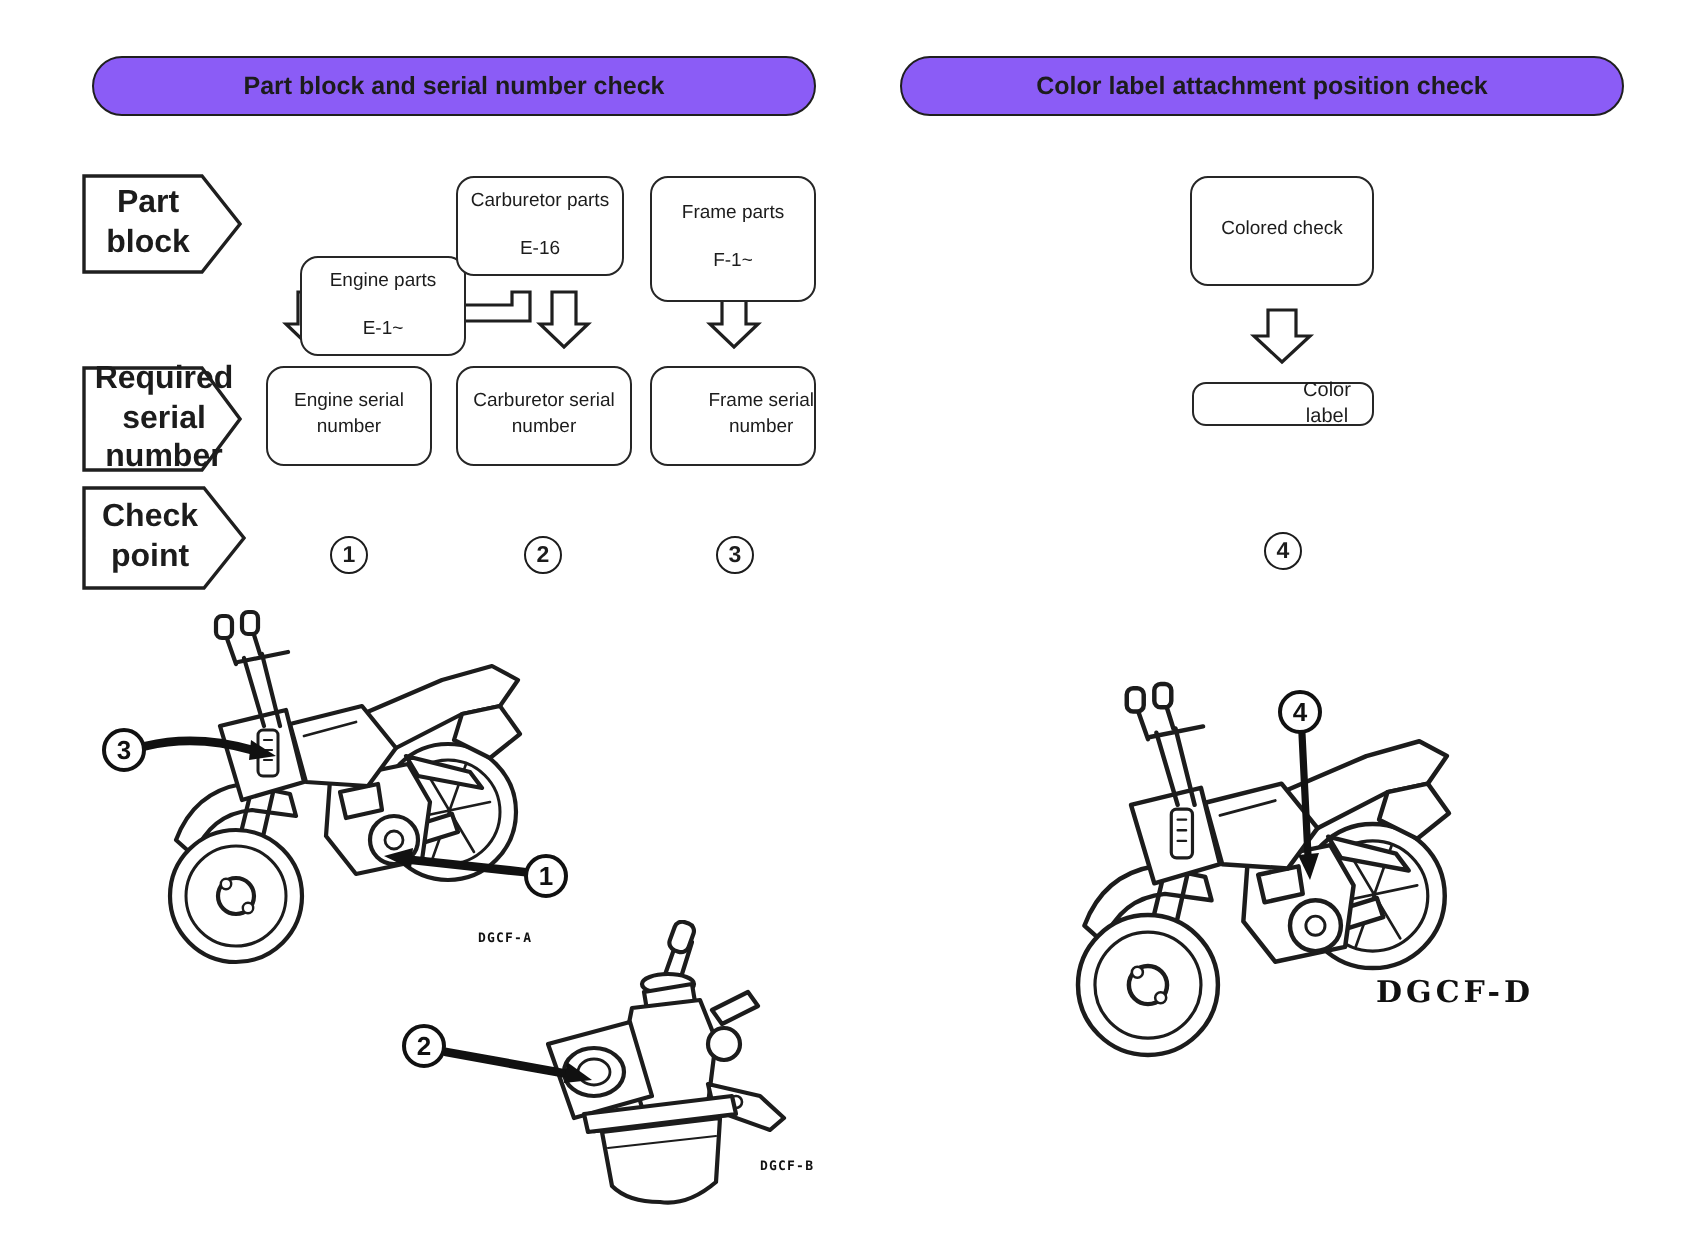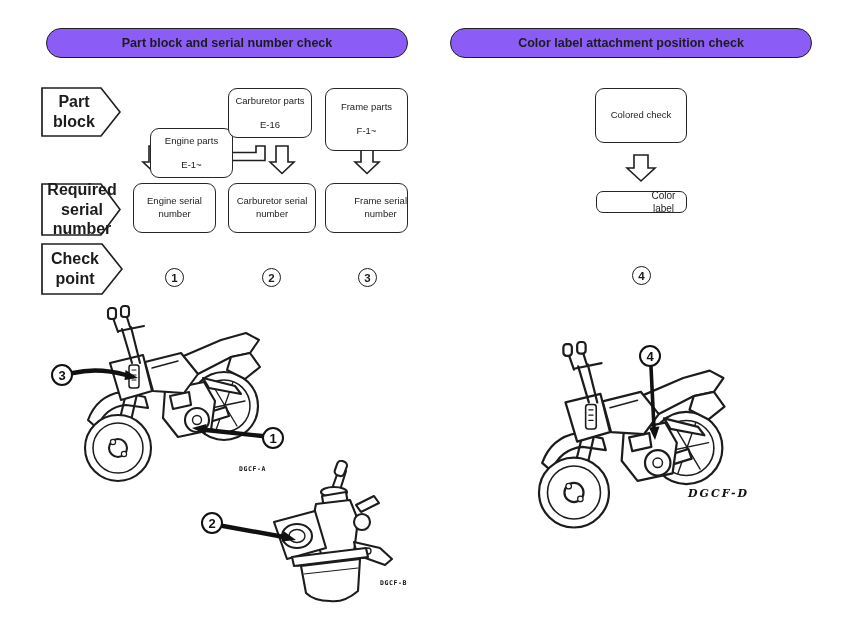--- a/index.html
+++ b/index.html
@@ -27,21 +27,21 @@
     white-space:pre-line; gap:11px;
   }
   .fbox.small { border-radius:7px; font-size:10px;padding-left:44px; }
   .cnum {
     position:absolute; width:19px; height:19px; border:1.9px solid #1c1c1c; border-radius:50%;
     background:#fff; display:flex; align-items:center; justify-content:center;
     font-weight:bold; font-size:11.5px; box-sizing:border-box;
   }
   .cap { position:absolute; font-weight:bold; font-family:"DejaVu Sans Mono", monospace;
          font-size:6.5px; letter-spacing:0.6px; color:#111;margin-left:28px; }
-  .cap.serif { font-family:"DejaVu Serif", serif; font-size:11px; letter-spacing:2px;font-style:italic; }
+  .cap.serif { font-family:"DejaVu Serif", serif; font-size:15px; letter-spacing:2px; }
   .hollow { fill:#ffffff; stroke:#1f1f1f; stroke-width:1.6; }
   .art { stroke:#1c1c1c; stroke-width:2.1; fill:#ffffff; stroke-linejoin:round; stroke-linecap:round; }
   .callout-line { stroke:#111; fill:none; stroke-linecap:round; }
   .callout-head { fill:#111; stroke:none; }
   .ccirc { fill:#fff; stroke:#111; stroke-width:2; }
   .cnum-svg { font-family:"Liberation Sans", sans-serif; font-weight:bold; font-size:13px; fill:#111; }
 </style>
 </head>
 <body>
 

